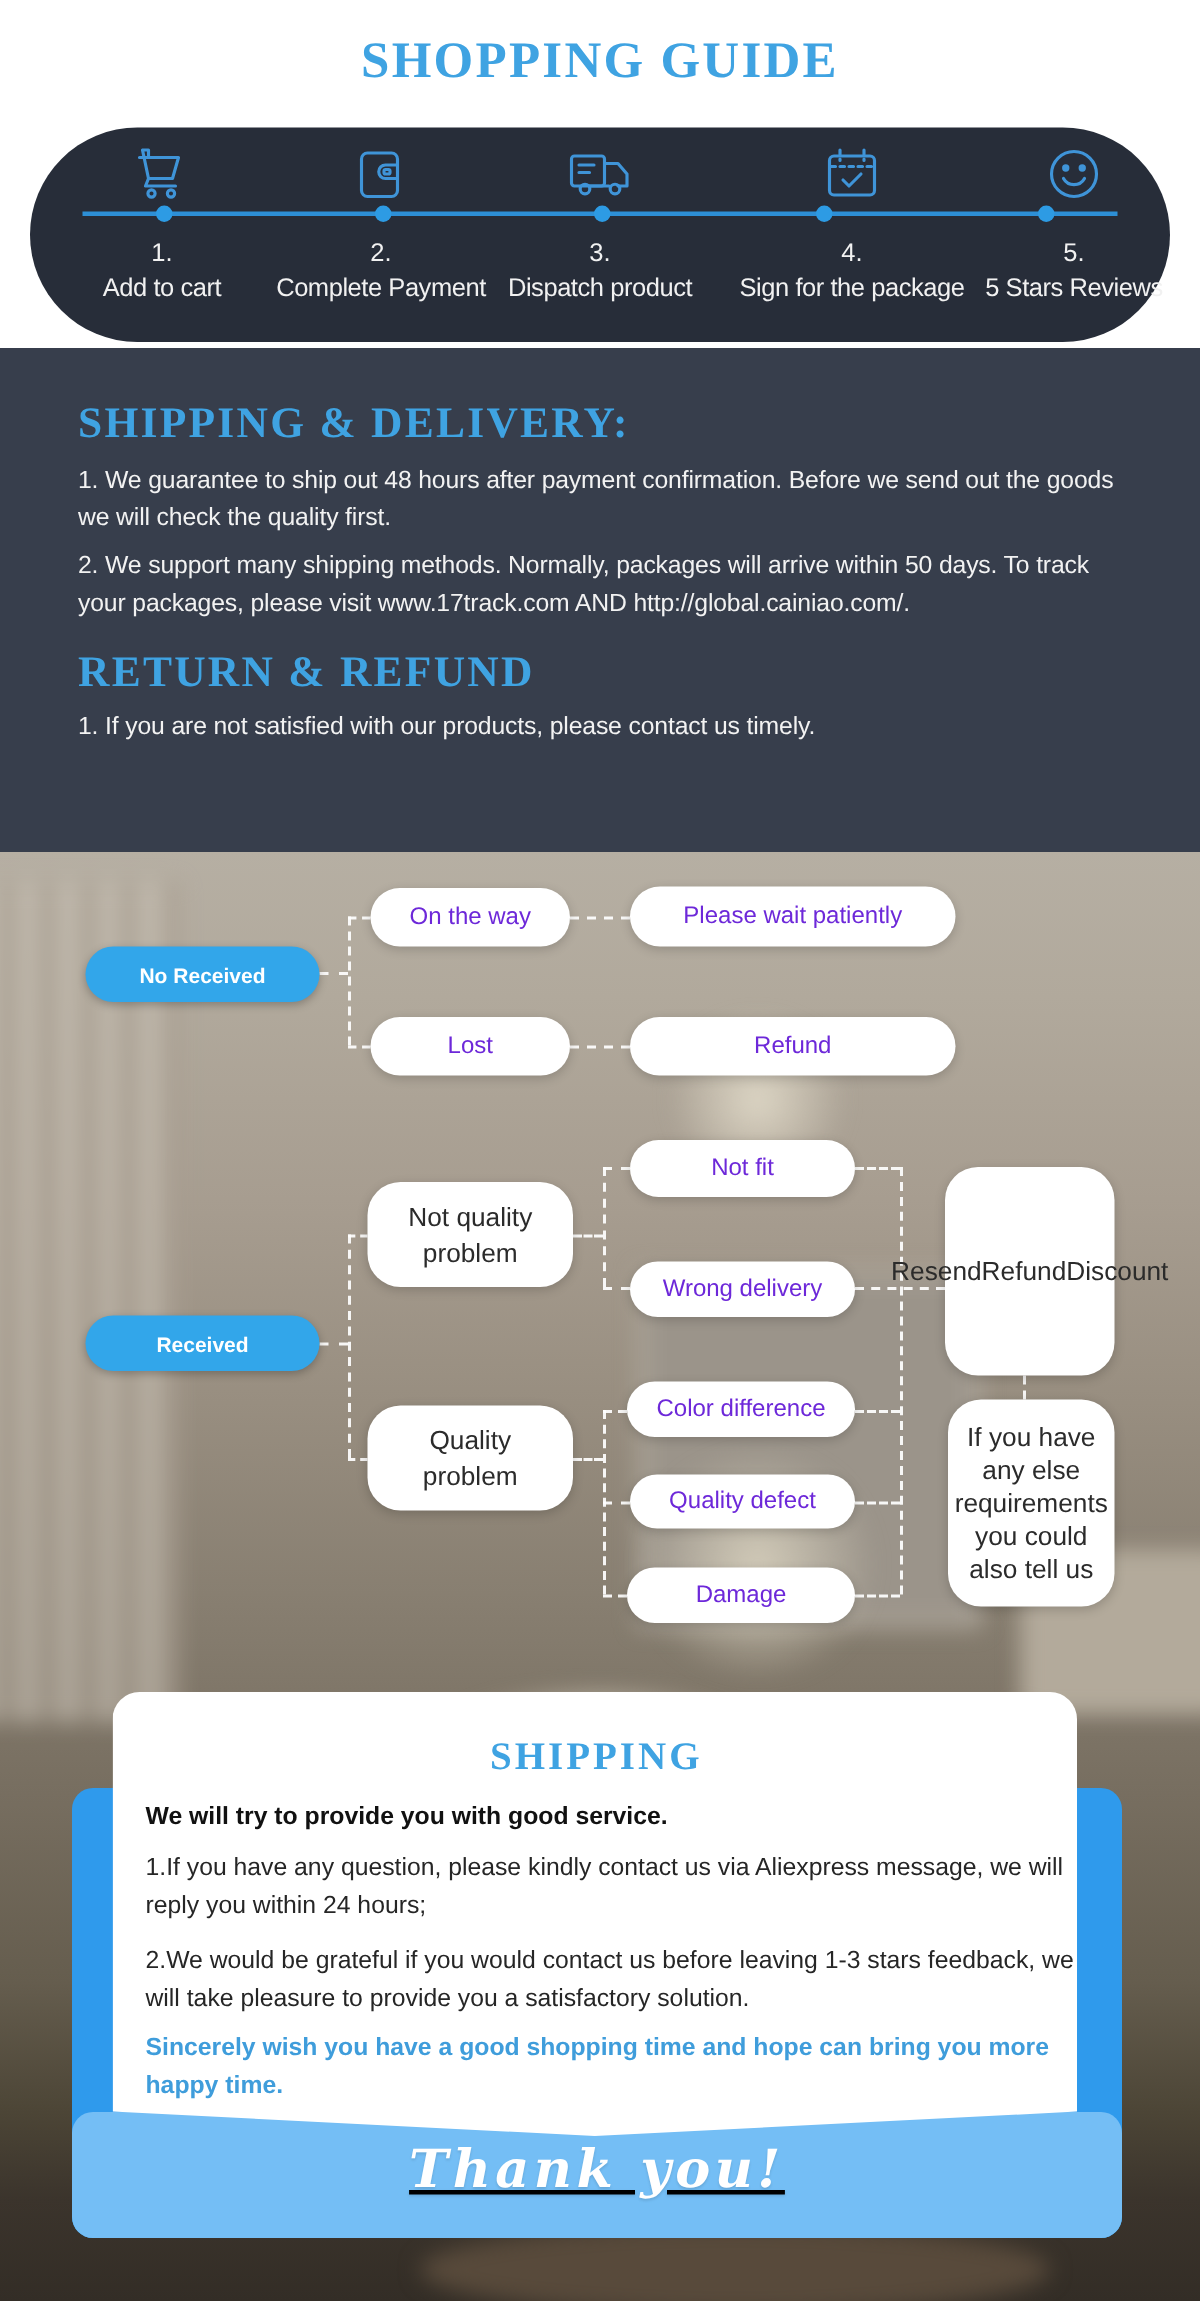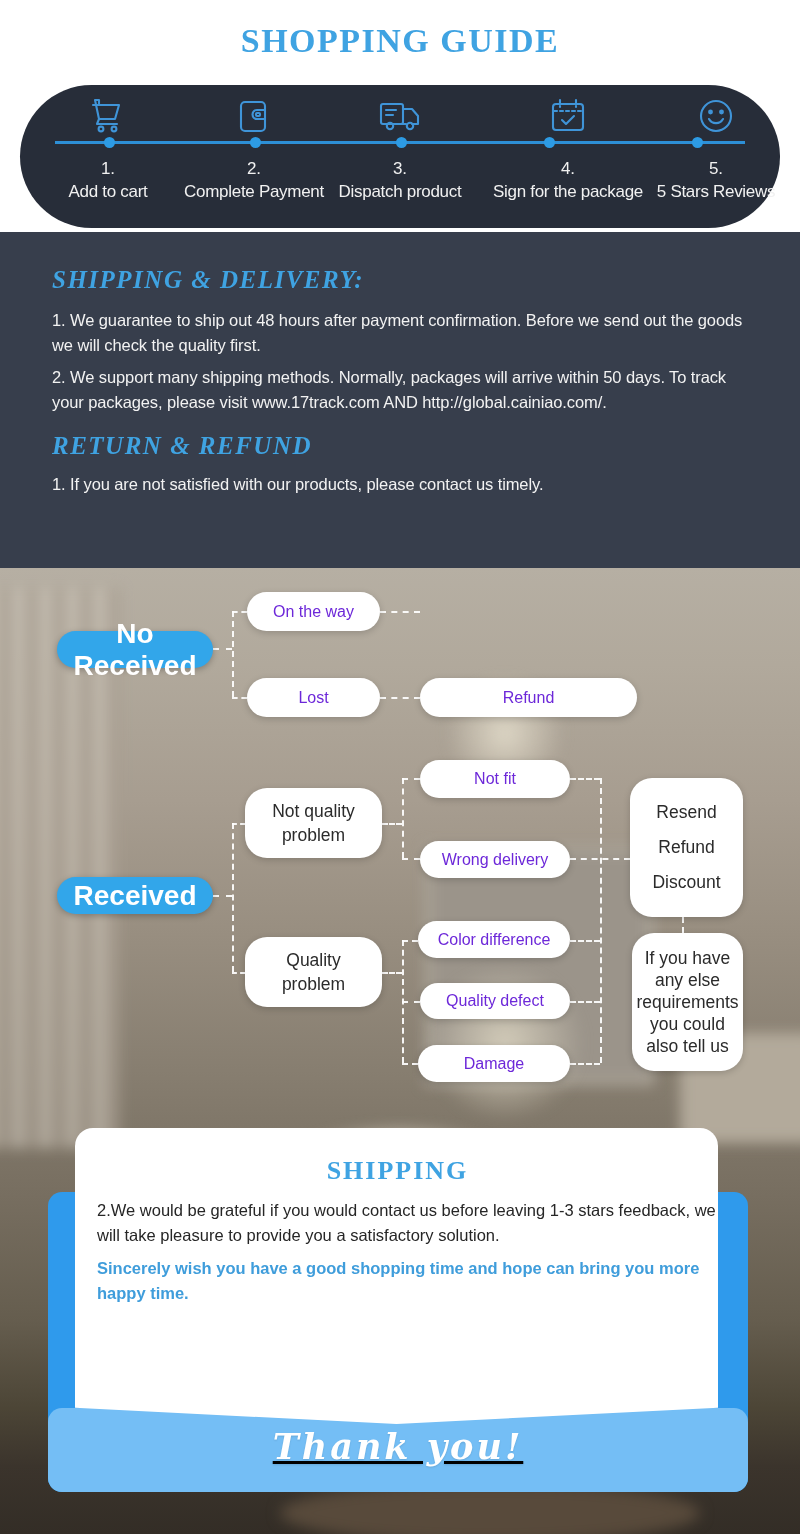--- a/index.html
+++ b/index.html
@@ -18,21 +18,21 @@
   .timeline-dot{position:absolute;top:-4px;width:11px;height:11px;border-radius:50%;background:#2d9be4;}
   .step{position:absolute;top:0;width:170px;height:143px;text-align:center;}
   .step .icon{position:absolute;left:0;top:11px;width:170px;height:42px;display:flex;align-items:center;justify-content:center;}
   .step .num{position:absolute;left:0;top:74px;width:170px;font-size:17px;color:#f1f1f1;}
   .step .lbl{position:absolute;left:0;top:97px;width:170px;font-size:17px;color:#f1f1f1;letter-spacing:-0.3px;}
   .icon svg{stroke:#3f94d8;fill:none;stroke-width:2.1;stroke-linecap:round;stroke-linejoin:round;}
 
   
   .info-section{position:absolute;left:0;top:232px;width:800px;height:336px;background:#373e4c;}
   .stencil{font-family:"Liberation Serif",serif;font-weight:700;color:#3fa3e2;letter-spacing:1.5px;}
-  .info-h{position:absolute;left:52px;font-size:25px;font-style:italic;}
+  .info-h{position:absolute;left:52px;font-size:29px;}
   .info-p{position:absolute;left:52px;width:702px;font-size:16.5px;line-height:25px;color:#f2f2f2;letter-spacing:-0.1px;}
 
   
   .photo-section{position:absolute;left:0;top:568px;width:800px;height:966px;overflow:hidden;
     background:linear-gradient(180deg,#b6afa3 0%,#b1a99c 10%,#a79d90 24%,#988e80 38%,#877e70 52%,
       #776e60 65%,#655d4e 78%,#4c4536 87%,#3b342c 93%,#332d26 100%);}
   .decor{position:absolute;filter:blur(7px);}
   .curtain{left:-15px;top:20px;width:135px;height:560px;opacity:.65;
     background:repeating-linear-gradient(90deg,#cbc4b8 0 13px,#a99f92 13px 27px);}
   .frame{left:425px;top:278px;width:215px;height:225px;background:#9b948a;border:7px solid #aca599;}
@@ -41,21 +41,21 @@
   .flowers{left:420px;top:400px;width:170px;height:150px;border-radius:50%;
     background:radial-gradient(circle,#d2cbb9 0%,rgba(210,203,185,0) 70%);}
   .ottoman{left:680px;top:465px;width:140px;height:110px;background:#b3aa9b;border-radius:10px;}
   .pillows{left:250px;top:560px;width:300px;height:130px;border-radius:50%;
     background:radial-gradient(circle,#d8d1c1 0%,rgba(216,209,193,0) 72%);}
   .floorlight{left:280px;top:915px;width:420px;height:60px;background:#584a3b;border-radius:50%;}
 
   
   .node{position:absolute;display:flex;align-items:center;justify-content:center;text-align:center;
     box-sizing:border-box;z-index:3;}
-  .pill-blue{background:#32a6ea;border-radius:19px;color:#ffffff;font-weight:700;font-size:28px;
+  .pill-blue{background:#32a6ea;border-radius:19px;color:#ffffff;font-weight:700;font-size:14px;
     box-shadow:0 2px 6px rgba(0,0,0,.25);}
   .pill-white{background:#ffffff;border-radius:20px;color:#6d28d9;font-size:16px;
     box-shadow:0 2px 7px rgba(0,0,0,.18);}
   .box-white{background:#ffffff;border-radius:22px;color:#2b2b2b;font-size:17.5px;line-height:24px;
     box-shadow:0 2px 7px rgba(0,0,0,.18);padding:4px 8px;}
   .box-white.spread{line-height:35px;}
 
   
   .dash-h{position:absolute;height:0;border-top:2px dashed rgba(255,255,255,.92);z-index:2;}
   .dash-v{position:absolute;width:0;border-left:2px dashed rgba(255,255,255,.92);z-index:2;}
@@ -197,44 +197,47 @@
     <div class="dash-h" style="left:402px;top:372px;width:16px"></div>
     <div class="dash-h" style="left:402px;top:433px;width:18px"></div>
     <div class="dash-h" style="left:402px;top:495px;width:16px"></div>
     <div class="dash-h" style="left:570px;top:372px;width:30px"></div>
     <div class="dash-h" style="left:570px;top:433px;width:30px"></div>
     <div class="dash-h" style="left:570px;top:495px;width:30px"></div>
     <div class="dash-v" style="left:682px;top:349px;height:16px"></div>
 
     <div class="node pill-blue" style="left:57px;top:63px;width:156px;height:37px">No Received</div>
     <div class="node pill-white" style="left:247px;top:24px;width:133px;height:39px">On the way</div>
+    <div class="node pill-white" style="left:420px;top:23px;width:217px;height:40px">Please wait patiently</div>
     <div class="node pill-white" style="left:247px;top:110px;width:133px;height:39px">Lost</div>
     <div class="node pill-white" style="left:420px;top:110px;width:217px;height:39px">Refund</div>
 
     <div class="node pill-blue" style="left:57px;top:309px;width:156px;height:37px">Received</div>
     <div class="node box-white" style="left:245px;top:220px;width:137px;height:70px">Not quality problem</div>
     <div class="node pill-white" style="left:420px;top:192px;width:150px;height:38px">Not fit</div>
     <div class="node pill-white" style="left:420px;top:273px;width:150px;height:37px">Wrong delivery</div>
 
-    <div class="node box-white spread" style="left:630px;top:210px;width:113px;height:139px;flex-direction:column">
+    <div class="node box-white spread" style="left:630px;top:210px;width:113px;height:139px;flex-direction:row">
       <span>Resend</span>
       <span>Refund</span>
       <span>Discount</span>
     </div>
 
     <div class="node box-white" style="left:245px;top:369px;width:137px;height:70px">Quality problem</div>
     <div class="node pill-white" style="left:418px;top:353px;width:152px;height:37px">Color difference</div>
     <div class="node pill-white" style="left:420px;top:415px;width:150px;height:36px">Quality defect</div>
     <div class="node pill-white" style="left:418px;top:477px;width:152px;height:37px">Damage</div>
     <div class="node box-white" style="left:632px;top:365px;width:111px;height:138px;line-height:22px">If you have any else requirements you could also tell us</div>
 
     <div class="fb-back"></div>
     <div class="fb-banner">
       <div class="thanks">Thank you!</div>
     </div>
     <div class="fb-card">
       <div class="fb-h stencil">SHIPPING</div>
+      <div class="fb-intro">We will try to provide you with good service.</div>
+      <div class="fb-p">1.If you have any question, please kindly contact us via Aliexpress message, we will reply you within 24 hours;</div>
       <div class="fb-p">2.We would be grateful if you would contact us before leaving 1-3 stars feedback, we will take pleasure to provide you a satisfactory solution.</div>
       <div class="fb-wish">Sincerely wish you have a good shopping time and hope can bring you more happy time.</div>
     </div>
   </div>
 
 </div>
 
 </body></html>

